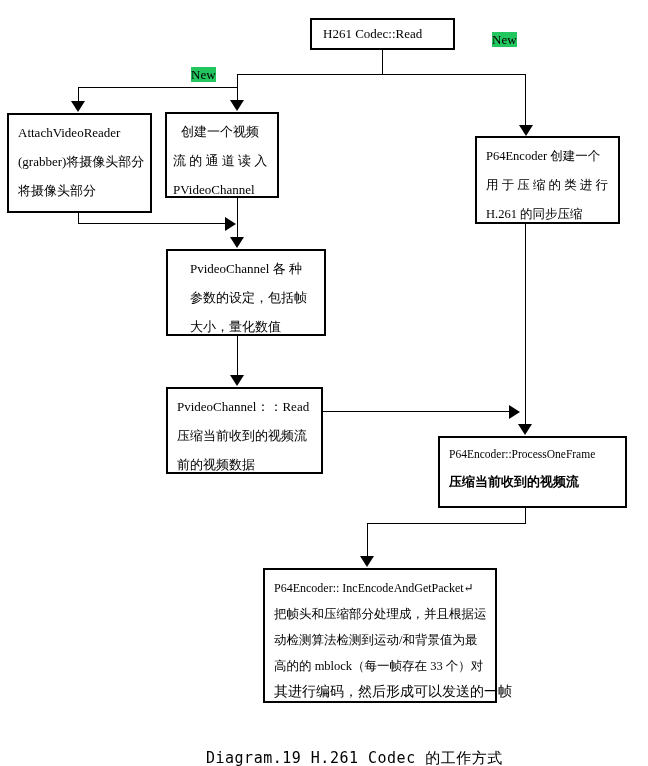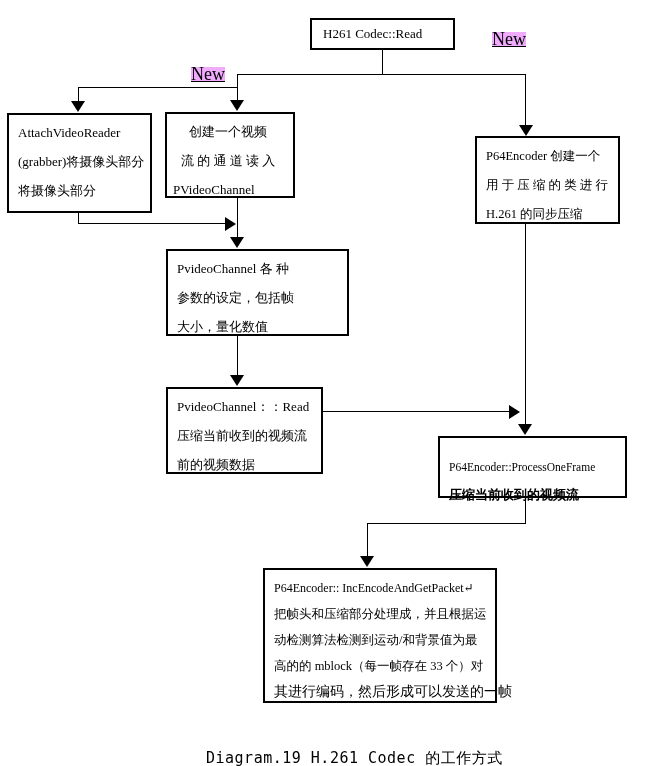--- a/index.html
+++ b/index.html
@@ -33,24 +33,23 @@
     border-top:11px solid #000;
   }
   .arr-right{
     position:absolute;width:0;height:0;
     border-top:7px solid transparent;
     border-bottom:7px solid transparent;
     border-left:11px solid #000;
   }
   .lbl{
     position:absolute;
-    font-size:18px;
-    background:#f0abfc;
+    font-size:13px;
+    background:#22c55e;
     line-height:15px;
-    text-decoration:underline;
   }
   #caption{
     position:absolute;
     left:206px;top:730px;
     font-family:"DejaVu Sans Mono","Liberation Mono",monospace;
     font-size:15px;
     letter-spacing:0.5px;
     white-space:nowrap;
     margin-top:19px;
   }
@@ -93,45 +92,45 @@
   <div class="fbox" style="left:310px;top:18px;width:145px;height:32px;">
     <div class="ln" style="line-height:28px;padding-left:11px;">H261 Codec::Read</div>
   </div>
 
   <div class="fbox" style="left:7px;top:113px;width:145px;height:100px;padding-top:3px;">
     <div class="ln">AttachVideoReader</div>
     <div class="ln">(grabber)将摄像头部分</div>
     <div class="ln">将摄像头部分</div>
   </div>
 
-  <div class="fbox" style="left:165px;top:112px;width:130px;height:86px;padding-top:3px;">
+  <div class="fbox" style="left:165px;top:112px;width:114px;height:86px;padding-top:3px;">
     <div class="ln tc">创建一个视频</div>
     <div class="ln tc">流 的 通 道 读 入</div>
     <div class="ln" style="padding-left:6px;">PVideoChannel</div>
   </div>
 
   <div class="fbox" style="left:475px;top:136px;width:145px;height:88px;padding-top:4px;font-size:12.5px;">
     <div class="ln">P64Encoder 创建一个</div>
     <div class="ln">用 于 压 缩 的 类 进 行</div>
     <div class="ln">H.261 的同步压缩</div>
   </div>
 
-  <div class="fbox" style="left:166px;top:249px;width:183px;height:87px;padding-top:3px;">
+  <div class="fbox" style="left:166px;top:249px;width:160px;height:87px;padding-top:3px;padding-left:13px;">
     <div class="ln">PvideoChannel 各 种</div>
     <div class="ln">参数的设定，包括帧</div>
     <div class="ln">大小，量化数值</div>
   </div>
 
   <div class="fbox" style="left:166px;top:387px;width:157px;height:87px;padding-top:3px;">
     <div class="ln">PvideoChannel：：Read</div>
     <div class="ln">压缩当前收到的视频流</div>
     <div class="ln">前的视频数据</div>
   </div>
 
-  <div class="fbox" style="left:438px;top:436px;width:189px;height:62px;padding-top:16px;font-size:11.5px;">
+  <div class="fbox" style="left:438px;top:436px;width:189px;height:72px;padding-top:3px;font-size:11.5px;">
     <div class="ln" style="line-height:27px;">P64Encoder::ProcessOneFrame</div>
     <div class="ln" style="line-height:27px;font-size:13px;font-weight:bold;">压缩当前收到的视频流</div>
   </div>
 
   <div class="fbox" style="left:263px;top:568px;width:234px;height:135px;padding-top:5px;font-size:12px;">
     <div class="ln" style="line-height:26px;">P64Encoder:: IncEncodeAndGetPacket↵</div>
     <div class="ln" style="line-height:26px;font-size:12.5px;">把帧头和压缩部分处理成，并且根据运</div>
     <div class="ln" style="line-height:26px;font-size:12.5px;">动检测算法检测到运动/和背景值为最</div>
     <div class="ln" style="line-height:26px;font-size:12.5px;">高的的 mblock（每一帧存在 33 个）对</div>
     <div class="ln" style="line-height:26px;font-size:14px;text-align:right;">其进行编码，然后形成可以发送的一帧</div>

